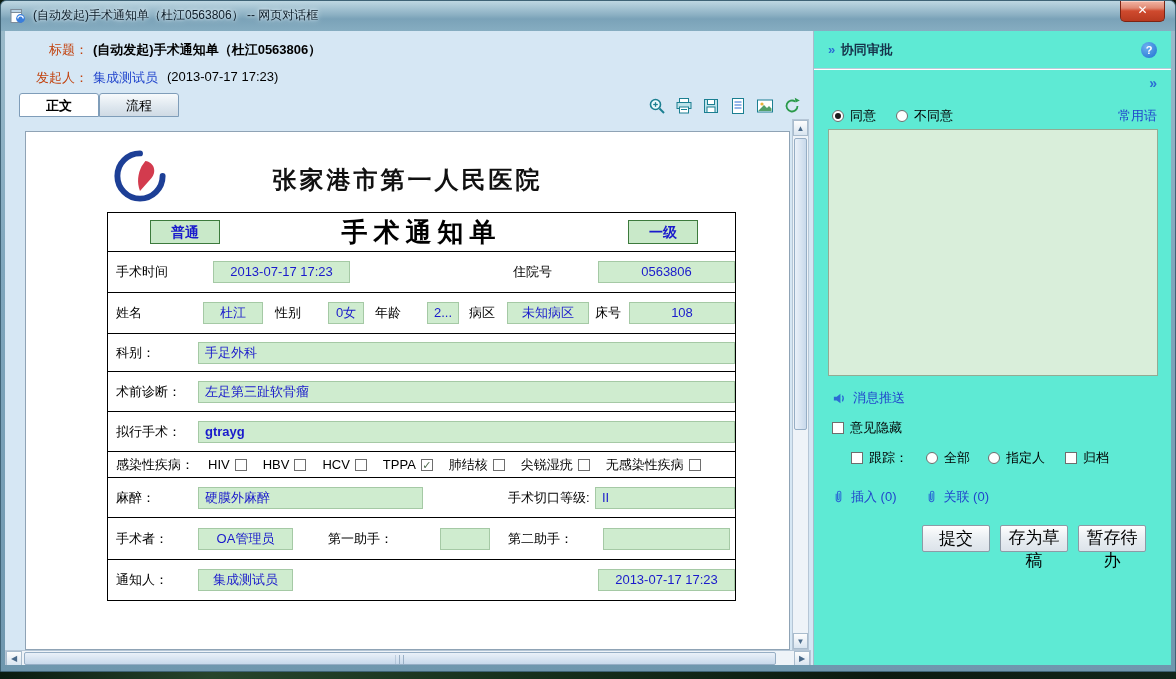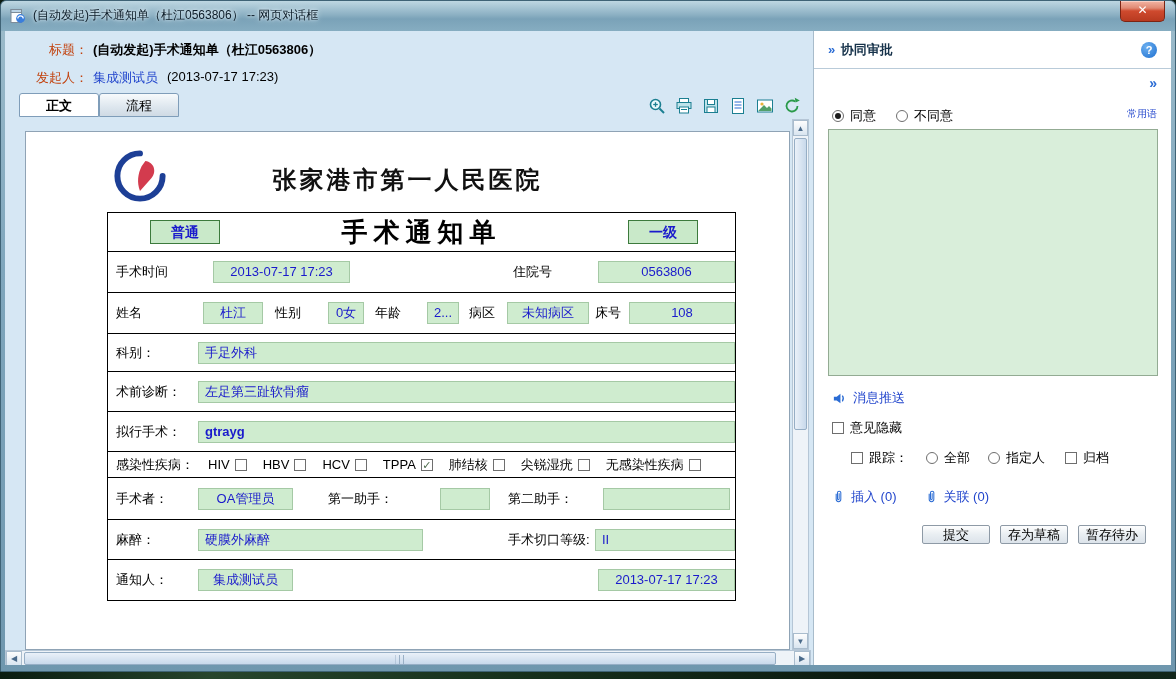--- a/index.html
+++ b/index.html
@@ -81,38 +81,38 @@
   .vscroll .sbtn { left:0; width:15px; height:16px; }
   .hscroll .sbtn { top:0; height:15px; width:16px; line-height:14px; }
   .vthumb { position:absolute; left:1px; top:18px; width:13px; height:292px;
          background:linear-gradient(90deg,#eaf1f9,#c8d9eb); border:1px solid #96aec5; border-radius:2px; cursor:pointer; }
   .hthumb { position:absolute; top:1px; left:18px; width:752px; height:13px;
          background:linear-gradient(180deg,#eaf1f9,#c8d9eb); border:1px solid #96aec5; border-radius:2px; cursor:pointer; }
   .hgrip { position:absolute; left:50%; top:2px; width:9px; height:9px; transform:translateX(-50%);
          background:repeating-linear-gradient(90deg,#9ab0c6 0 1px,transparent 1px 4px); }
 
   
-  .panel { position:absolute; left:808px; top:0; right:0; bottom:0; background:#ffffff; border-left:1px solid #a8bccb; }
+  .panel { position:absolute; left:808px; top:0; right:0; bottom:0; background:#5eead4; border-left:1px solid #a8bccb; }
   .p-hdr { position:absolute; left:0; right:0; top:0; height:38px; border-bottom:1px solid #b9cbd9;
            box-shadow:0 1px 0 #ffffff; }
   .p-title { position:absolute; left:14px; top:0; height:38px; line-height:38px; font-size:13px;
            font-weight:bold; color:#16324a; }
   .chev { color:#2b6cd4; font-weight:bold; margin-right:2px; }
   .help { position:absolute; right:14px; top:11px; width:16px; height:16px; border-radius:50%;
            background:radial-gradient(circle at 35% 30%, #6cb0f0, #1e6fd0); color:#fff; font-size:11px;
            font-weight:bold; text-align:center; line-height:16px; cursor:pointer; }
   .collapse { position:absolute; right:14px; top:44px; color:#2b6cd4; font-size:14px; font-weight:bold; cursor:pointer; }
 
   .p-row { position:absolute; left:18px; display:flex; align-items:center; gap:6px; font-size:13px; color:#000; }
-  .phrases { position:absolute; right:14px; top:76px; font-size:10px; }
+  .phrases { position:absolute; right:14px; top:76px; font-size:13px; }
   .opinion { position:absolute; left:14px; top:98px; width:330px; height:247px;
            background:#d9eeda; border:1px solid #93ab93; resize:none; font-family:inherit; font-size:13px; }
   .btn-row { position:absolute; left:0; right:25px; top:494px; display:flex; justify-content:flex-end; gap:10px; }
-  .btn { width:68px; height:19px; background:linear-gradient(180deg,#fefefe,#e9eef2 50%,#dce3ea);
-         border:1px solid #8e9aa6; border-radius:2px; font-size:13px; color:#000;
+  .btn { width:68px; height:27px; background:linear-gradient(180deg,#fefefe,#e9eef2 50%,#dce3ea);
+         border:1px solid #8e9aa6; border-radius:2px; font-size:17px; color:#000;
          font-family:Liberation Sans, sans-serif; cursor:pointer; }
 
   .taskbar { position:absolute; left:0; bottom:0; width:100%; height:7px;
          background:linear-gradient(90deg,#0a1c10,#27452c 18%,#16301c 45%,#0c1a10 75%,#11261a); }
 </style>
 </head>
 <body>
 
 <div class="screen">
   <div class="win">
@@ -252,34 +252,34 @@
                   <span class="inf-lbl">尖锐湿疣</span>
                   <span class="cb"></span>
                 </span>
                 <span class="inf-pair">
                   <span class="inf-lbl">无感染性疾病</span>
                   <span class="cb"></span>
                 </span>
               </div>
           </div>
 
+          <div class="frow" style="height:40px;">
+            <div class="lbl" style="left:8px;">麻醉：</div>
+            <div class="fld wide" style="left:90px; width:225px;">硬膜外麻醉</div>
+            <div class="lbl" style="left:400px;">手术切口等级:</div>
+            <div class="fld wide" style="left:487px; width:140px;">II</div>
+          </div>
+
           <div class="frow" style="height:42px;">
             <div class="lbl" style="left:8px;">手术者：</div>
             <div class="fld" style="left:90px; width:95px;">OA管理员</div>
             <div class="lbl" style="left:220px;">第一助手：</div>
             <div class="fld" style="left:332px; width:50px;"></div>
             <div class="lbl" style="left:400px;">第二助手：</div>
             <div class="fld" style="left:495px; width:127px;"></div>
-          </div>
-
-          <div class="frow" style="height:40px;">
-            <div class="lbl" style="left:8px;">麻醉：</div>
-            <div class="fld wide" style="left:90px; width:225px;">硬膜外麻醉</div>
-            <div class="lbl" style="left:400px;">手术切口等级:</div>
-            <div class="fld wide" style="left:487px; width:140px;">II</div>
           </div>
 
           <div class="frow" style="height:41px;">
             <div class="lbl" style="left:8px;">通知人：</div>
             <div class="fld" style="left:90px; width:95px;">集成测试员</div>
             <div class="fld" style="left:490px; width:137px;">2013-07-17 17:23</div>
           </div>
         </div>
       </div>
 

